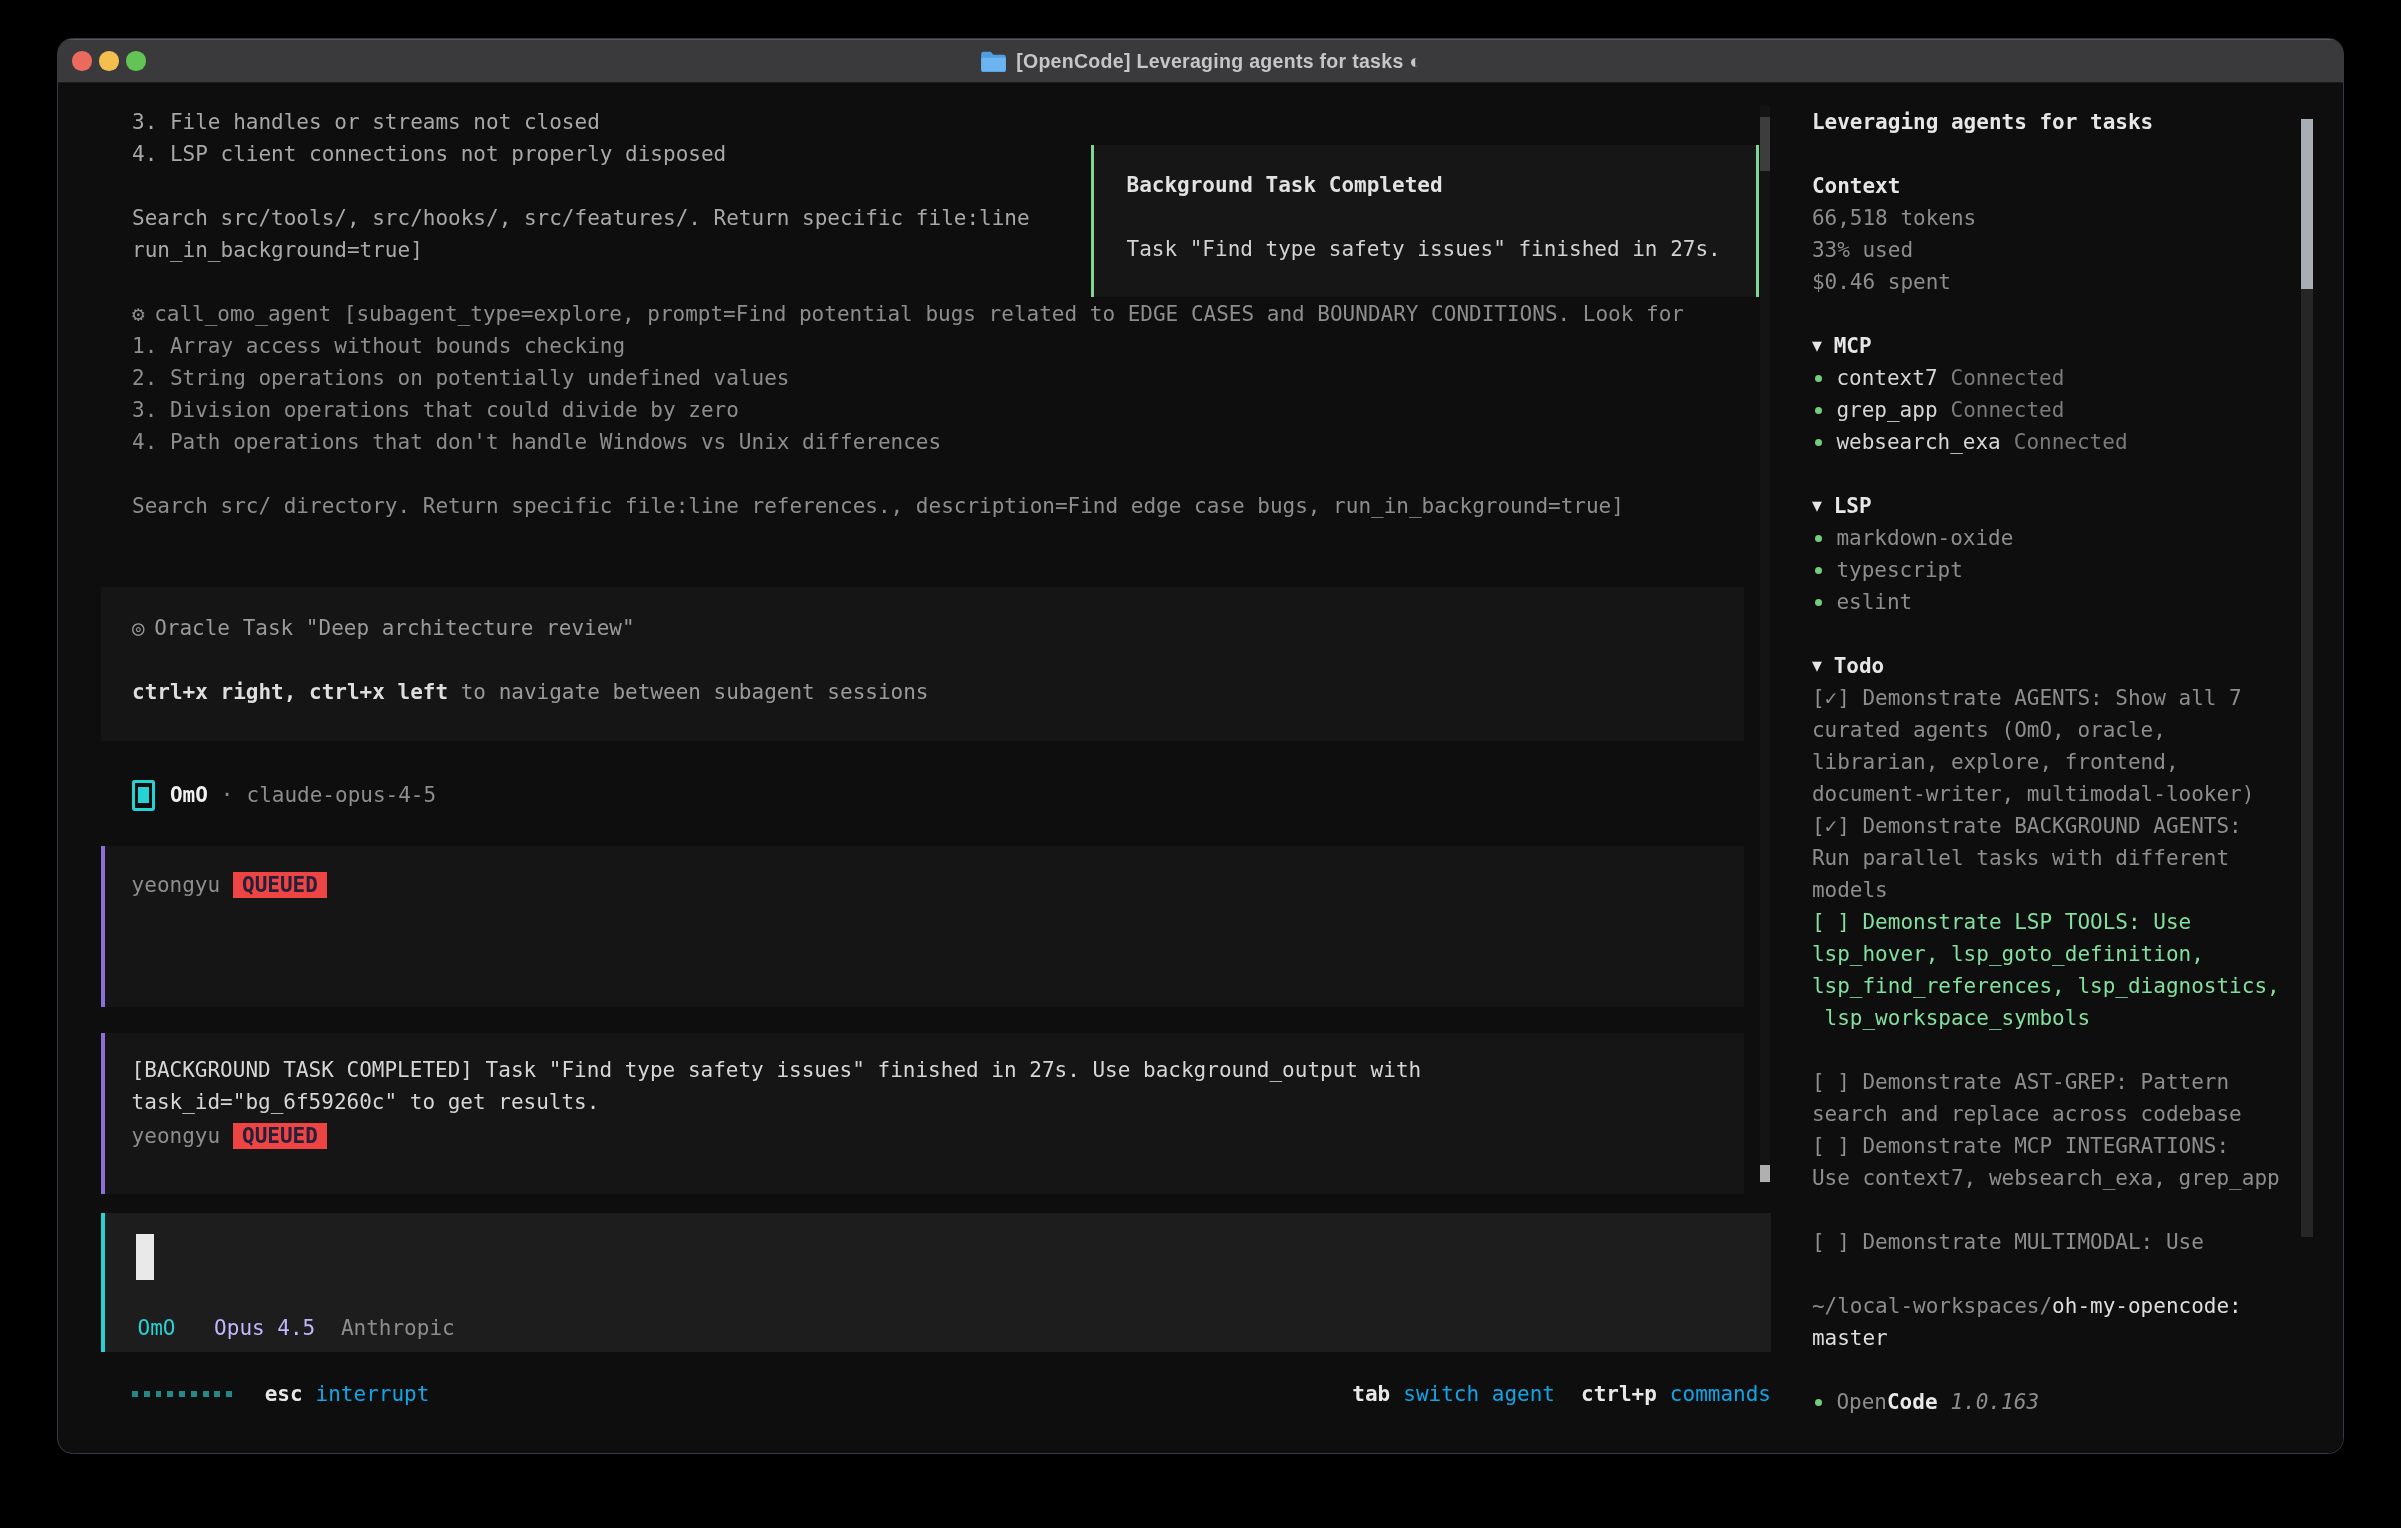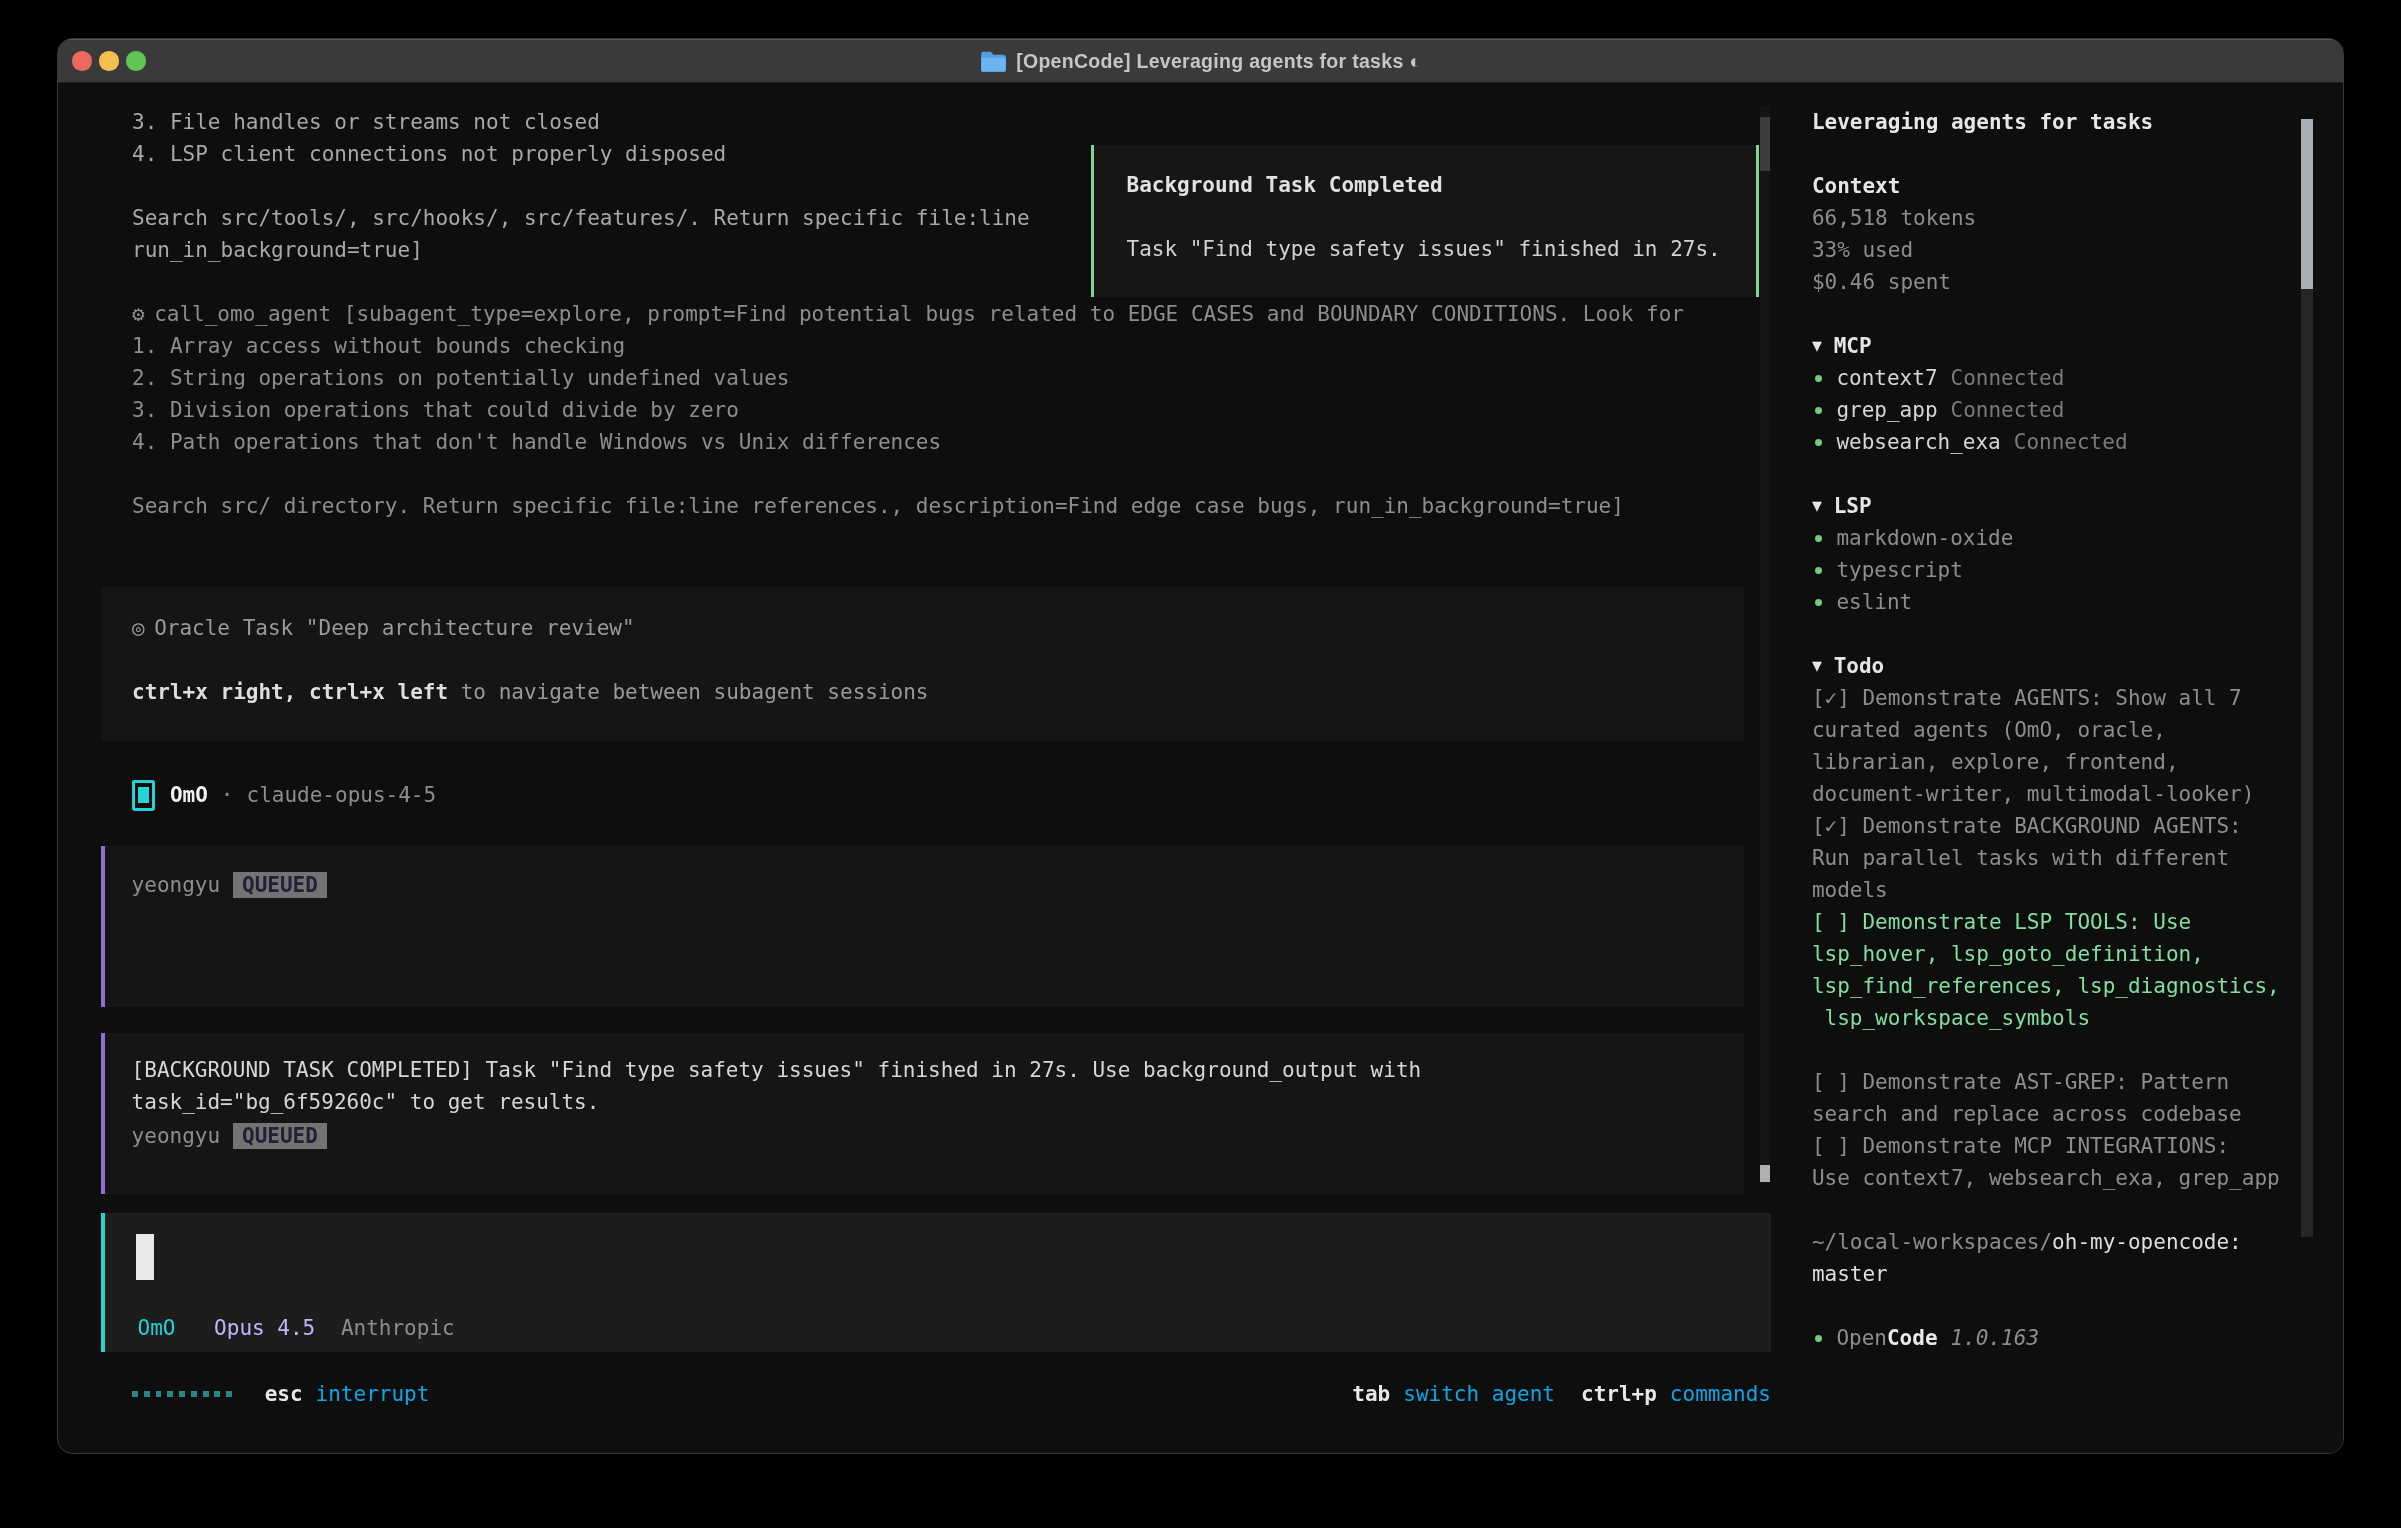--- a/index.html
+++ b/index.html
@@ -59,21 +59,21 @@
   .agent-model { color:#8d8d8d; }
 
   .task-block {
     position:absolute; left:43px; width:1643px; height:161px;
     background:#151515; border-left:4.1px solid #8c70d8; padding:21px 0 0 26.6px;
   }
   .task-block.first { top:807px; } .task-block.second { top:994px; }
   .task-text { color:#d6d6d6; }
   .task-meta { display:flex; align-items:center; gap:13px; margin-top:1.8px; }
   .task-user { color:#8d8d8d; }
-  .badge { background:#737373; color:#242038; font-weight:700; padding:0 8.9px; height:26.6px;
+  .badge { background:#ef4444; color:#242038; font-weight:700; padding:0 8.9px; height:26.6px;
     display:inline-flex; align-items:center; }
 
   .composer {
     position:absolute; left:43px; top:1174px; width:1670px; height:139px;
     background:#1d1d1d; border-left:4.1px solid #27d2d4;
   }
   .cursor-block { position:absolute; left:31px; top:20.7px; width:17.7px; height:46px; background:#e9e9e9; }
   .composer-model { position:absolute; left:32.5px; top:99px; }
   .cm-agent { color:#27d2d4; margin-right:26px; }
   .cm-model { color:#c4b5fd; margin-right:13px;margin-top:43px; }
@@ -315,20 +315,23 @@
  lsp_workspace_symbols</div>
       </div>
 
       <div class="section">
         <div class="pre todo-pending">[ ] Demonstrate AST-GREP: Pattern
 search and replace across codebase
 [ ] Demonstrate MCP INTEGRATIONS:
 Use context7, websearch_exa, grep_app</div>
       </div>
 
+      <div class="section">
+        <div class="pre todo-pending">[ ] Demonstrate MULTIMODAL: Use</div>
+      </div>
 
       <div class="section">
         <div>
           <span class="ws-prefix">~/local-workspaces/</span><span class="ws-repo">oh-my-opencode:</span>
         </div>
         <div class="ws-branch">master</div>
       </div>
 
       <div class="section footer-row">
         <span class="bullet"></span>

